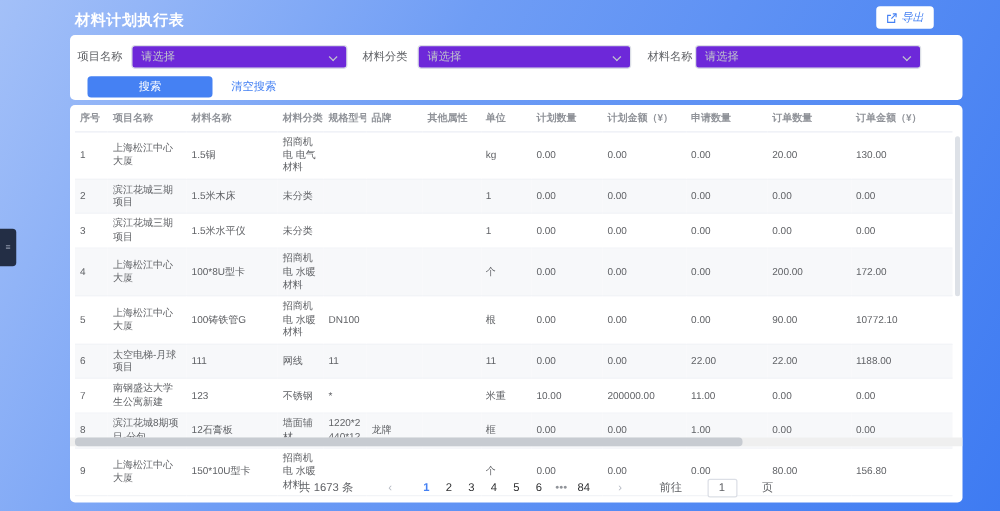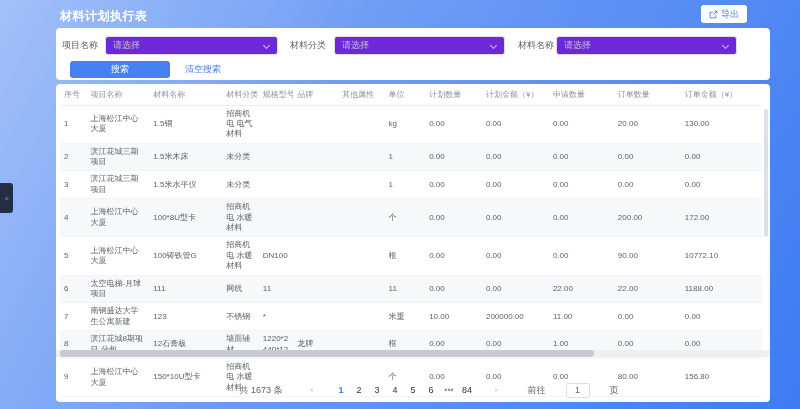--- a/index.html
+++ b/index.html
@@ -17,20 +17,21 @@
   .page-title {
     position:absolute; left:60px; top:8px;
     font-size:12px; font-weight:bold; color:#ffffff; letter-spacing:.5px;
   }
   .export-btn {
     position:absolute; right:53px; top:5px; height:18px;
     background:#ffffff; border:none; border-radius:3px;
     color:var(--accent); font-size:9px;
     display:flex; align-items:center; gap:3px; padding:0 8px; cursor:pointer;
     font-family:inherit;
+    font-style:italic;
   }
   .export-btn svg { display:block; }
   
   .side-tab {
     position:absolute; left:0; top:183px; width:13px; height:30px;
     background:#232e45; border-radius:0 3px 3px 0;
     color:#8a93a6; font-size:7px; display:flex; align-items:center; justify-content:center;
     cursor:pointer;
   }
   
@@ -55,21 +56,21 @@
     background:var(--accent); color:#fff; border:none; border-radius:3px;
     font-size:9px; cursor:pointer; font-family:inherit;
   }
   .clear-link {
     position:absolute; left:129px; top:33px; height:17px; line-height:17px;
     color:var(--accent); font-size:9px; cursor:pointer;
   }
   
   table { position:absolute; left:4px; top:0; width:702px; border-collapse:collapse; table-layout:fixed; }
   th {
-    height:21px; font-size:8px; font-weight:400; color:#909399;
+    height:21px; font-size:8px; font-weight:700; color:#909399;
     text-align:left; padding:0 4px; border-bottom:1px solid #ebeef5;
     white-space:nowrap; overflow:hidden;
   }
   td {
     font-size:8px; color:#606266; padding:3px 4px; line-height:1.3;
     border-bottom:1px solid #f2f4f7; word-break:break-all; vertical-align:middle;
   }
   tbody tr { height:27px; }
   tbody tr.stripe { background:#f7f8fa; }
   

